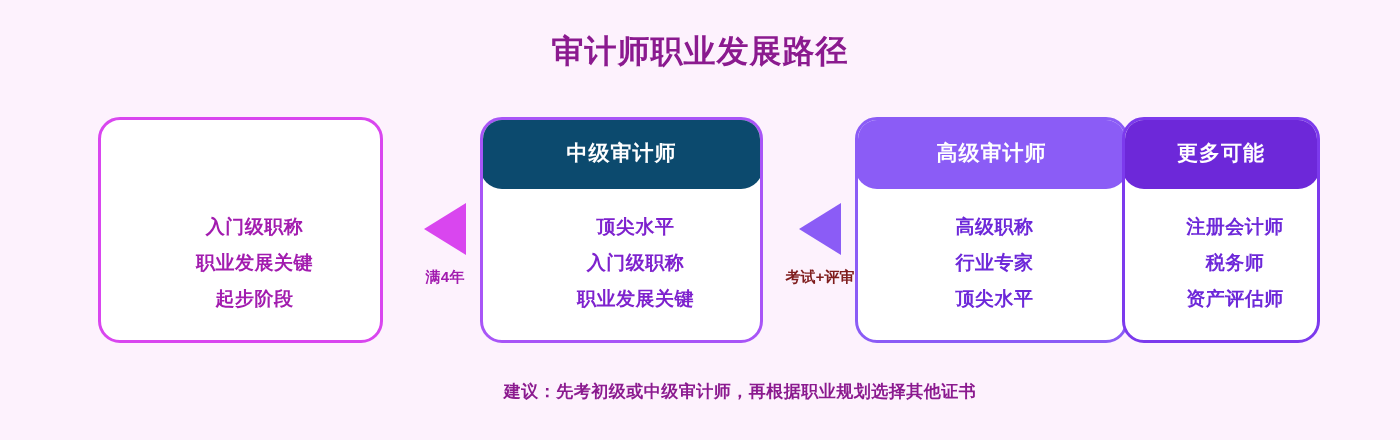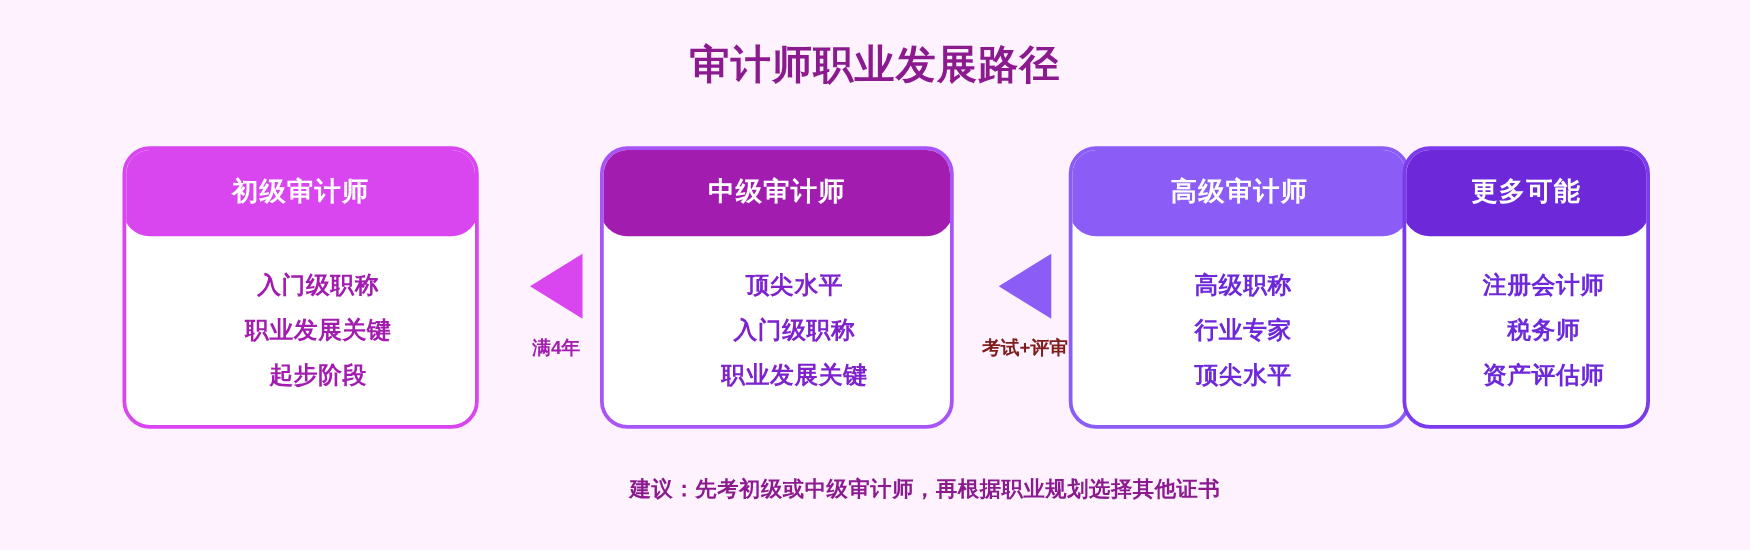--- a/index.html
+++ b/index.html
@@ -27,20 +27,21 @@
     letter-spacing: 1px;
     white-space: nowrap;
   }
 
   .stage {
     position: absolute;
     top: 0;
     left: 0;
     width: 1188px;
     height: 440px;
+    font-family: Liberation Mono, monospace;
   }
 
   
   .card {
     position: absolute;
     background: #ffffff;
     border-style: solid;
     border-width: 3px;
     border-radius: 22px;
     box-sizing: border-box;
@@ -83,21 +84,21 @@
     line-height: 1;
   }
 
   
   #card-0 { left: 98px; top: 117px; width: 285px; height: 226px; border-color: #d946ef; }
   #card-0 .card-header { background: #d946ef; }
   #card-0 .card-item { color: #a21caf; }
 
   
   #card-1 { left: 480px; top: 117px; width: 283px; height: 226px; border-color: #a855f7; }
-  #card-1 .card-header { background: #a21caf; }
+  #card-1 .card-header { background: #0c4a6e; }
   #card-1 .card-item { color: #7e22ce; }
 
   
   #card-2 { left: 855px; top: 117px; width: 273px; height: 226px; border-color: #8b5cf6; z-index: 1; }
   #card-2 .card-header { background: #8b5cf6; }
   #card-2 .card-item { color: #6d28d9; }
   #card-2 .card-body { justify-content: center; padding-right: 22px; }
 
   
   #card-3 { left: 1122px; top: 117px; width: 198px; height: 226px; border-color: #7c3aed; z-index: 2; }
@@ -148,21 +149,20 @@
   }
 </style>
 </head>
 <body>
 
 <div class="stage">
 
   <div id="page-title">审计师职业发展路径</div>
 
   <div class="card" id="card-0">
-    <div class="card-header">初级审计师</div>
     <div class="card-body">
       <div class="card-item">入门级职称</div>
       <div class="card-item">职业发展关键</div>
       <div class="card-item">起步阶段</div>
     </div>
   </div>
 
   <div class="arrow-group" id="arrow-0">
     <div class="arrow-tri"></div>
     <div class="arrow-label">满4年</div>

